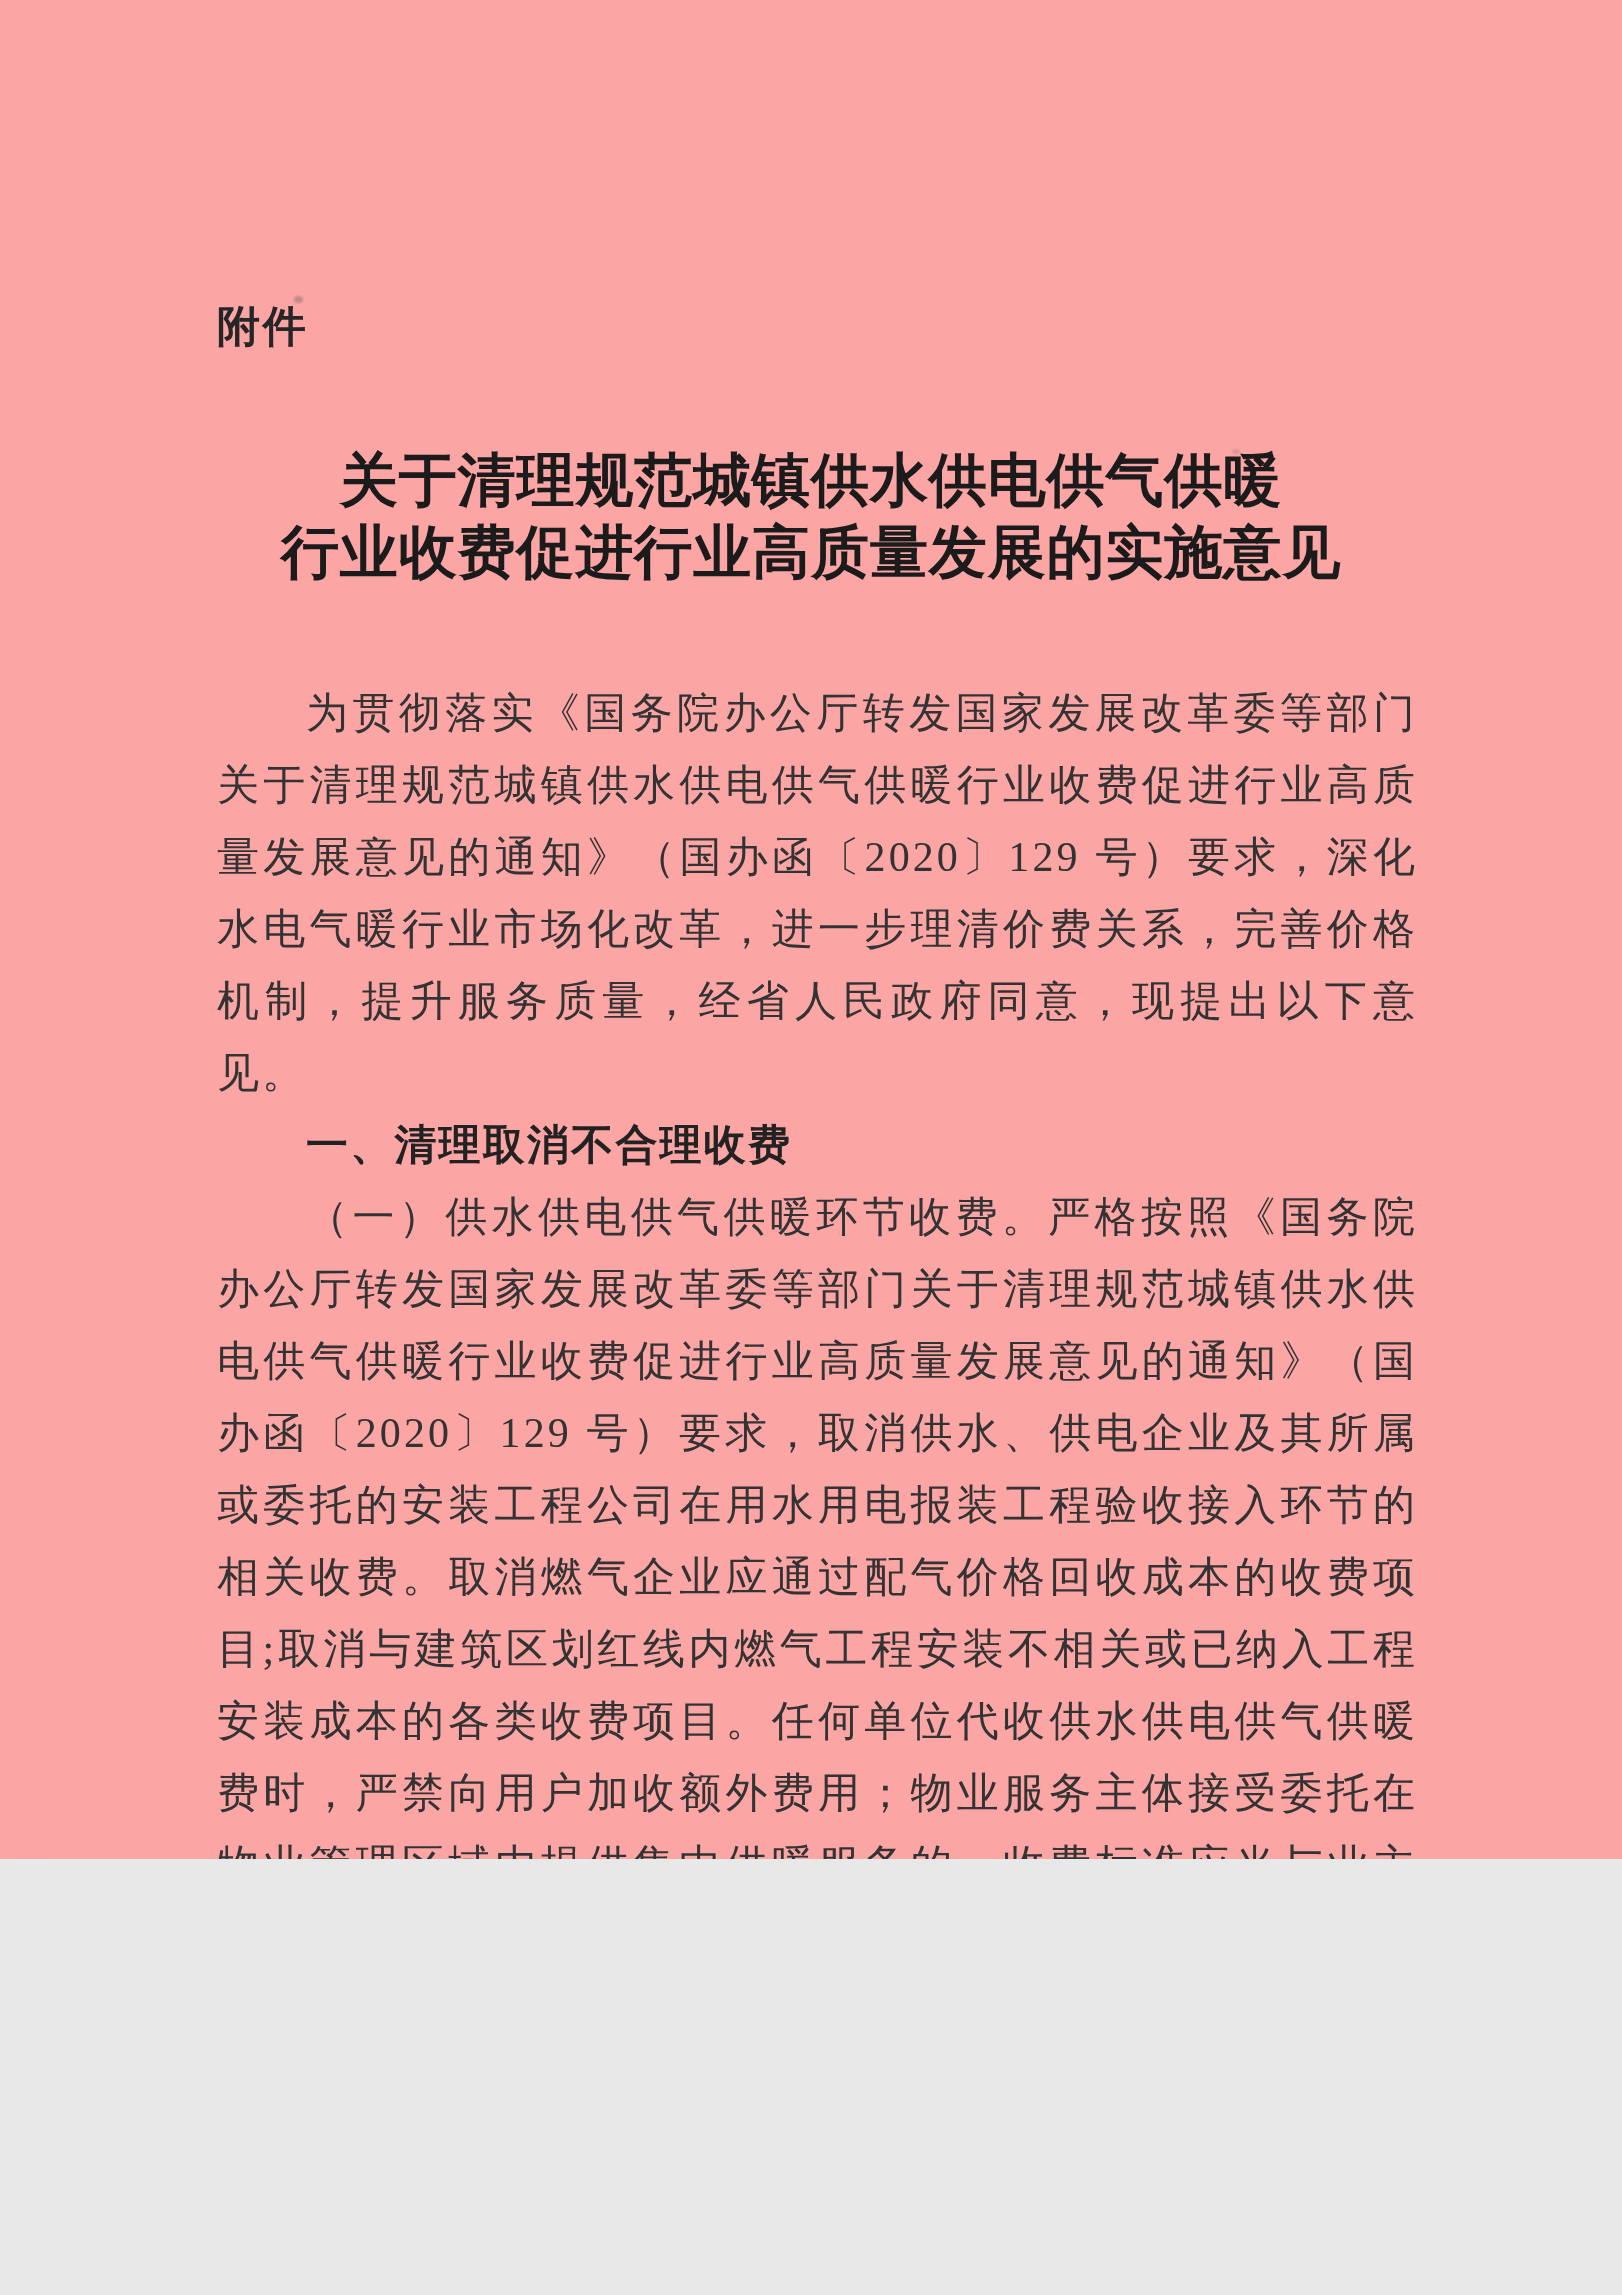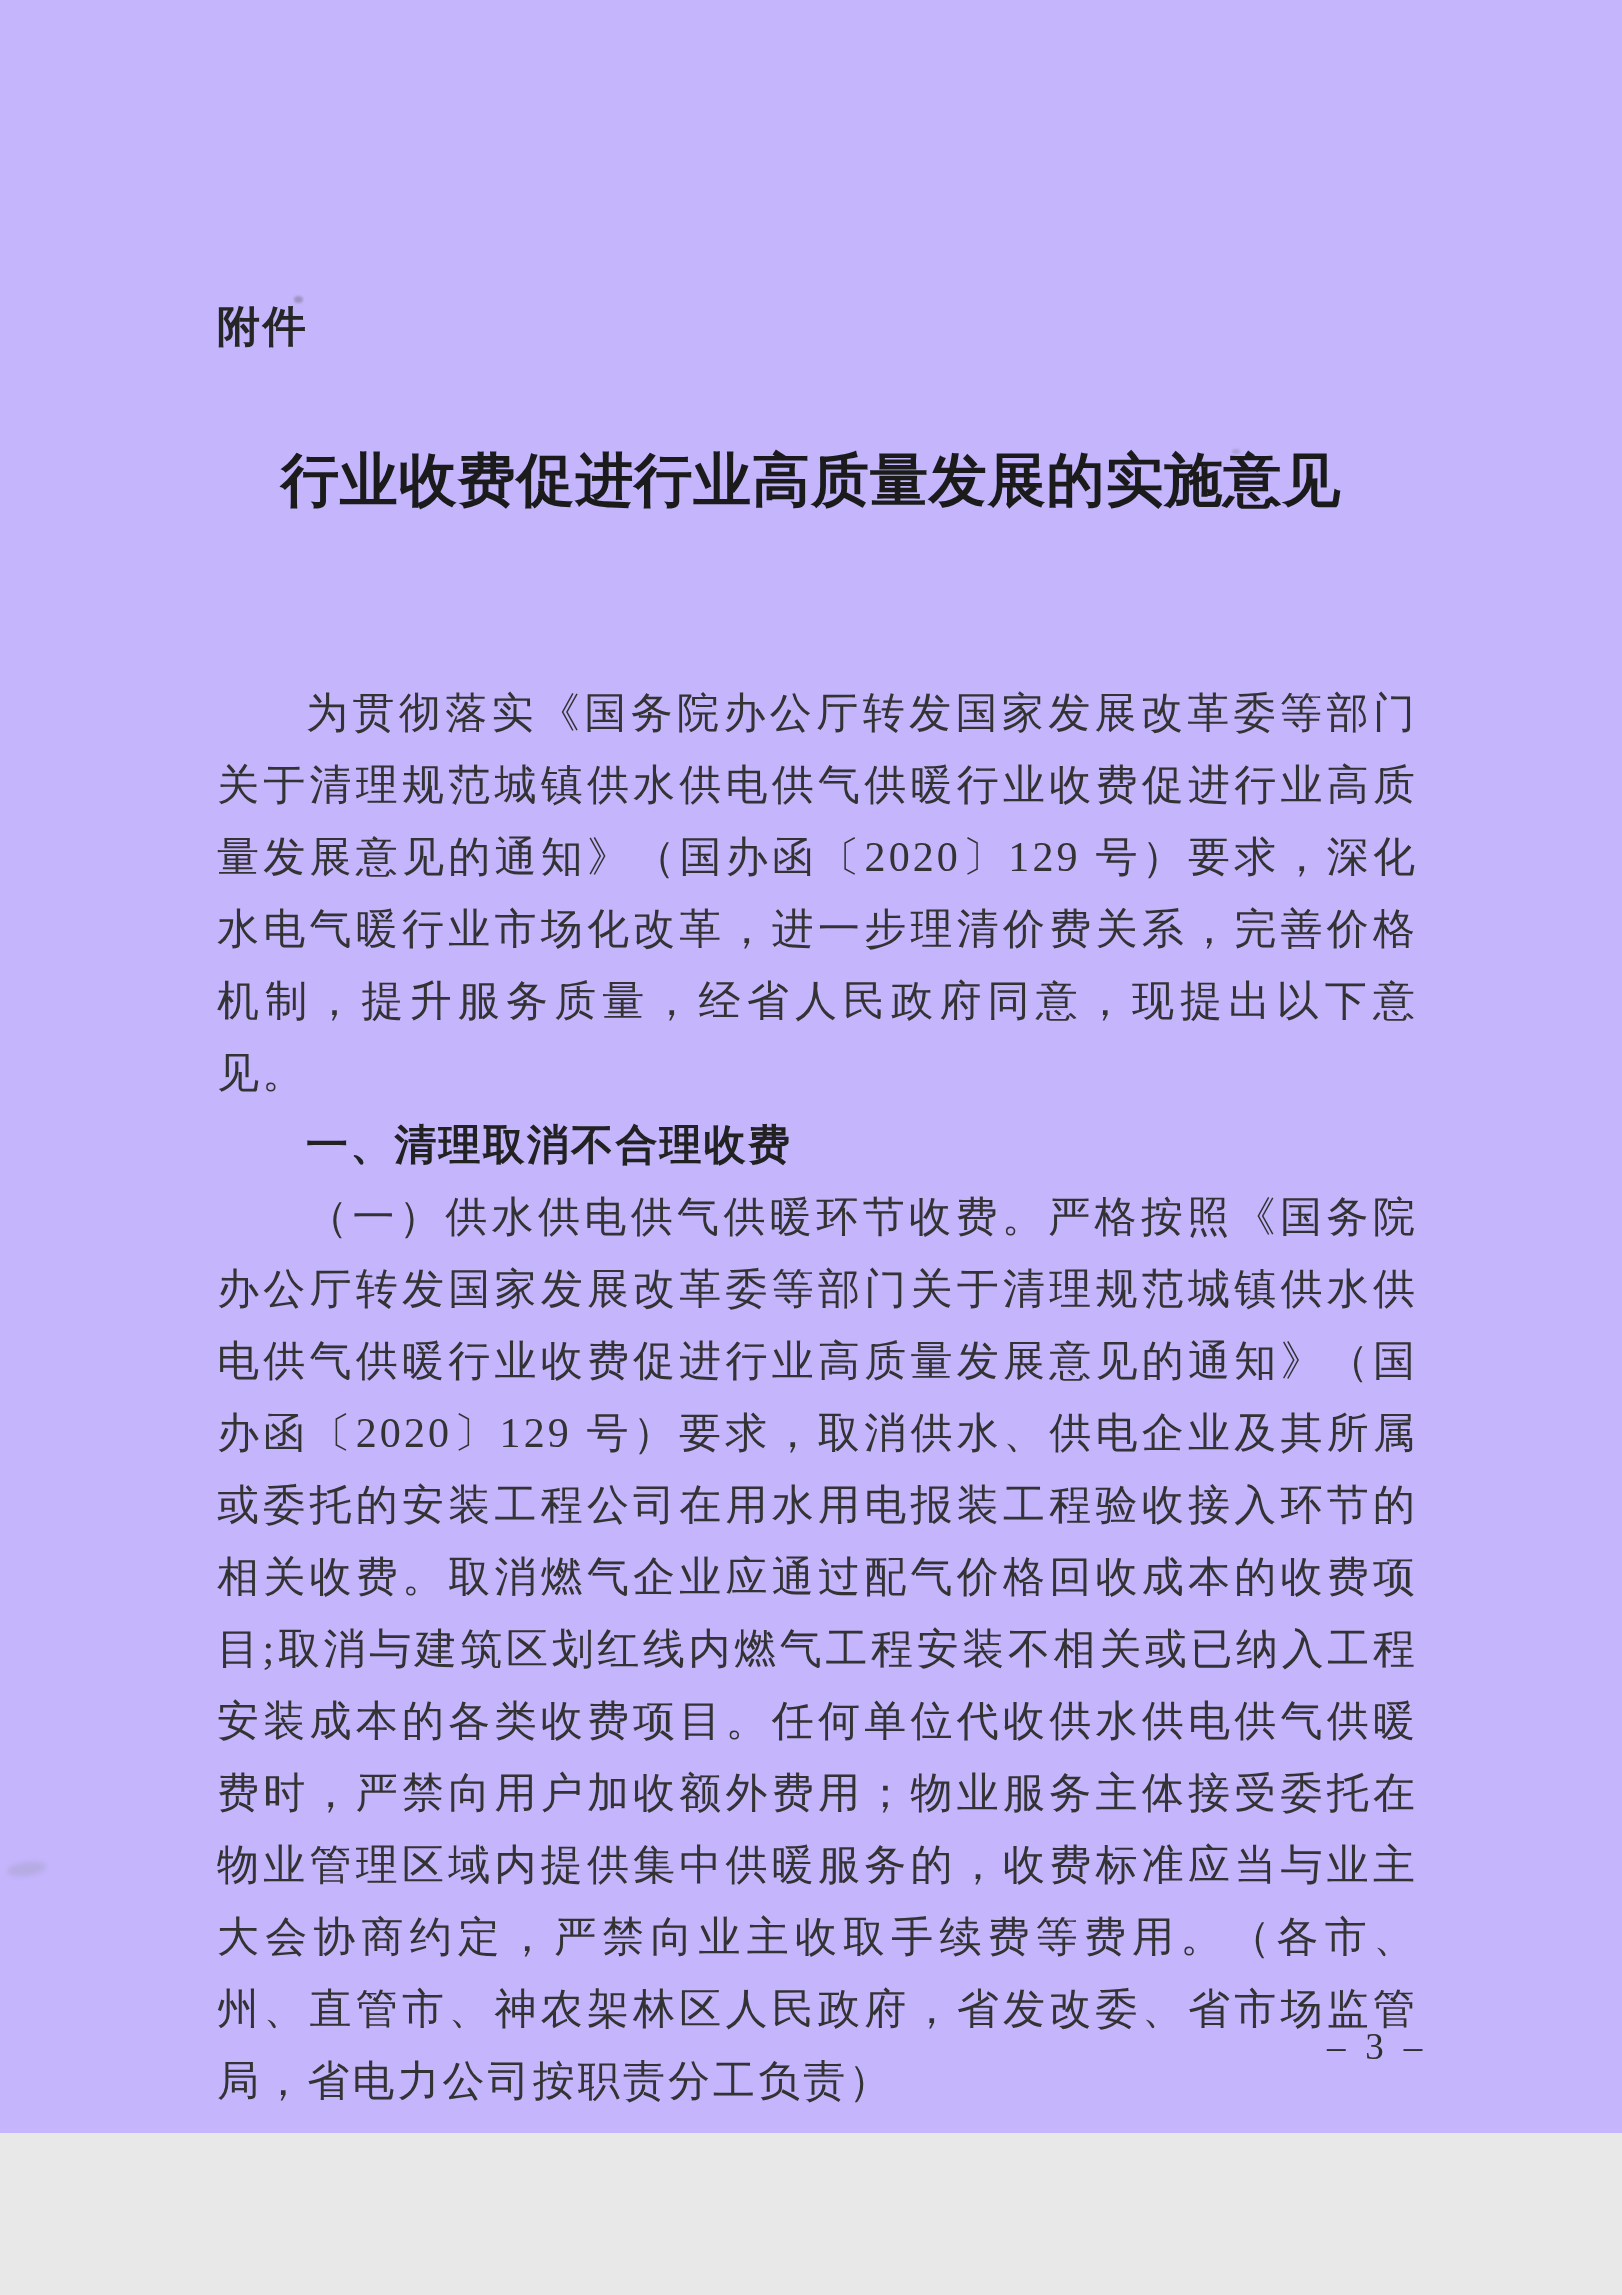--- a/index.html
+++ b/index.html
@@ -3,23 +3,23 @@
 <meta charset="utf-8">
 <style>
   html, body {
     margin: 0;
     padding: 0;
     background: #e8e8e8;
   }
   .page {
     position: relative;
     width: 1622px;
-    height: 2133px;
+    height: 1859px;
     margin: 0 auto;
-    background: #c4b5fd;
+    background: #fca5a5;
     overflow: hidden;
     font-family: "Liberation Serif", "DejaVu Serif", serif;
     color: #333;
   }
   
   .attachment {
     position: absolute;
     left: 217px;
     top: 301px;
     font-family: "Liberation Sans", "DejaVu Sans", sans-serif;
@@ -101,20 +101,21 @@
   }
 </style>
 </head>
 <body>
 
 <div class="page">
 
   <div class="attachment">附件</div>
 
   <h1 class="title">
+    <span class="title-line">关于清理规范城镇供水供电供气供暖</span>
     <span class="title-line">行业收费促进行业高质量发展的实施意见</span>
   </h1>
 
   <div class="body-block">
     <p>为贯彻落实《国务院办公厅转发国家发展改革委等部门关于清理规范城镇供水供电供气供暖行业收费促进行业高质量发展意见的通知》（国办函〔2020〕129 号）要求，深化水电气暖行业市场化改革，进一步理清价费关系，完善价格机制，提升服务质量，经省人民政府同意，现提出以下意见。</p>
     <p class="section-heading">一、清理取消不合理收费</p>
     <p>（一）供水供电供气供暖环节收费。严格按照《国务院办公厅转发国家发展改革委等部门关于清理规范城镇供水供电供气供暖行业收费促进行业高质量发展意见的通知》（国办函〔2020〕129 号）要求，取消供水、供电企业及其所属或委托的安装工程公司在用水用电报装工程验收接入环节的相关收费。取消燃气企业应通过配气价格回收成本的收费项目;取消与建筑区划红线内燃气工程安装不相关或已纳入工程安装成本的各类收费项目。任何单位代收供水供电供气供暖费时，严禁向用户加收额外费用；物业服务主体接受委托在物业管理区域内提供集中供暖服务的，收费标准应当与业主大会协商约定，严禁向业主收取手续费等费用。（各市、州、直管市、神农架林区人民政府，省发改委、省市场监管局，省电力公司按职责分工负责）</p>
   </div>
 
   <div class="page-number">– 3 –</div>

